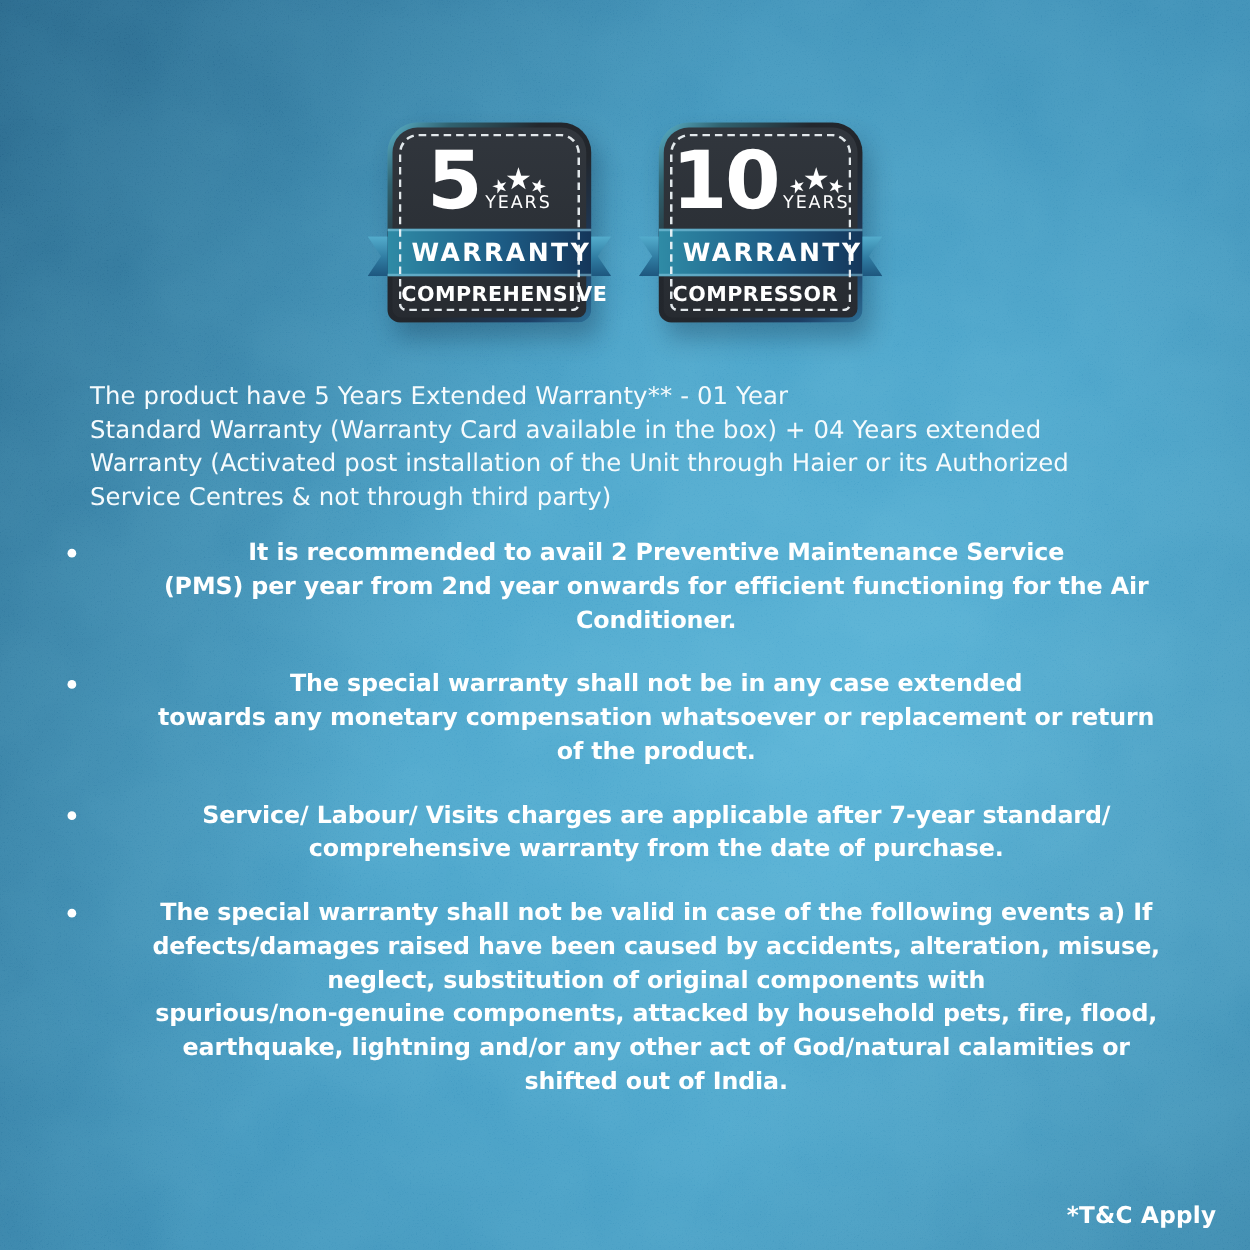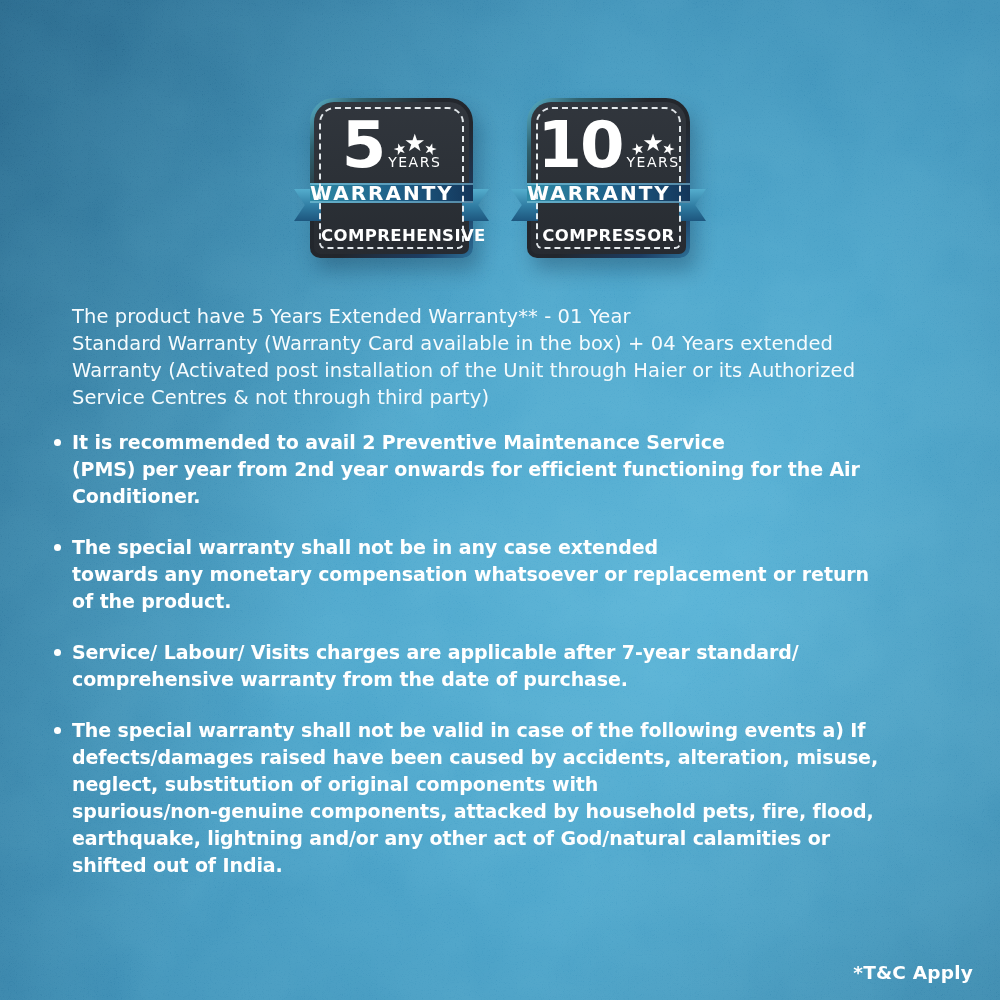--- a/index.html
+++ b/index.html
@@ -45,45 +45,45 @@
   .s-right { transform:rotate(16deg) translateY(1px); }
   .s-mid   { font-size:24px; margin:0 -2px; transform:translateY(-1px); z-index:1; }
   .years { font-size:14px; font-weight:normal; letter-spacing:1.5px; margin-top:-2px; }
 
   .tail { position:absolute; top:91px; width:27px; height:32px; z-index:2; }
   .tail-l { left:-16px;  background:linear-gradient(180deg,#54adcd 0%,#2f7ba1 55%,#1d567e 100%);
             clip-path:polygon(0 0,100% 0,100% 100%,0 100%,40% 50%); }
   .tail-r { right:-16px; background:linear-gradient(180deg,#54adcd 0%,#2f7ba1 55%,#1d567e 100%);
             clip-path:polygon(0 0,100% 0,60% 50%,100% 100%,0 100%); }
   .band {
-    position:absolute; top:85px; left:0; right:0; height:20px; z-index:4;
-    display:flex; align-items:center; justify-content:flex-start;
+    position:absolute; top:85px; left:0; right:0; height:38px; z-index:4;
+    display:flex; align-items:center; justify-content:flex-end;
     background:linear-gradient(90deg, #2f8ba6 0%, #1d5d86 55%, #14365a 100%);
     border-top:2px solid rgba(140,205,230,.55);
     border-bottom:2px solid rgba(140,205,230,.55);
   }
   .band span { font-size:20px; font-weight:bold; letter-spacing:2px; }
   .type {
     position:absolute; left:11px; right:11px; bottom:13px; z-index:4;
-    text-align:center; font-size:16.5px; font-weight:bold; letter-spacing:.4px; white-space:nowrap;
+    font-size:16.5px; font-weight:bold; letter-spacing:.4px; white-space:nowrap;
   }
 
   
   .content { position:absolute; left:72px; right:22px; top:303px; z-index:2; }
   .intro {
     font-size:19.5px; line-height:27px; white-space:pre-line;
     color:#f6fbfd; letter-spacing:.1px;
   }
   .heading {
     display:inline-block; margin-top:22px;
     font-size:22px; font-weight:bold;
     padding:0 34px 7px 0;
     border-bottom:2px solid rgba(255,255,255,.9);
   }
-  .terms { list-style:none; margin-top:18px; }
+  .terms { list-style:none; margin-top:18px;text-align:center; }
   .term {
     position:relative; margin-bottom:24px;
     font-size:19px; font-weight:bold; line-height:27px;
     white-space:pre-line; letter-spacing:-.1px;
   }
   .term:last-child { margin-bottom:12px; }
   .dot {
     position:absolute; left:-18px; top:10px; width:7px; height:7px;
     border-radius:50%; background:#ffffff;
   }

